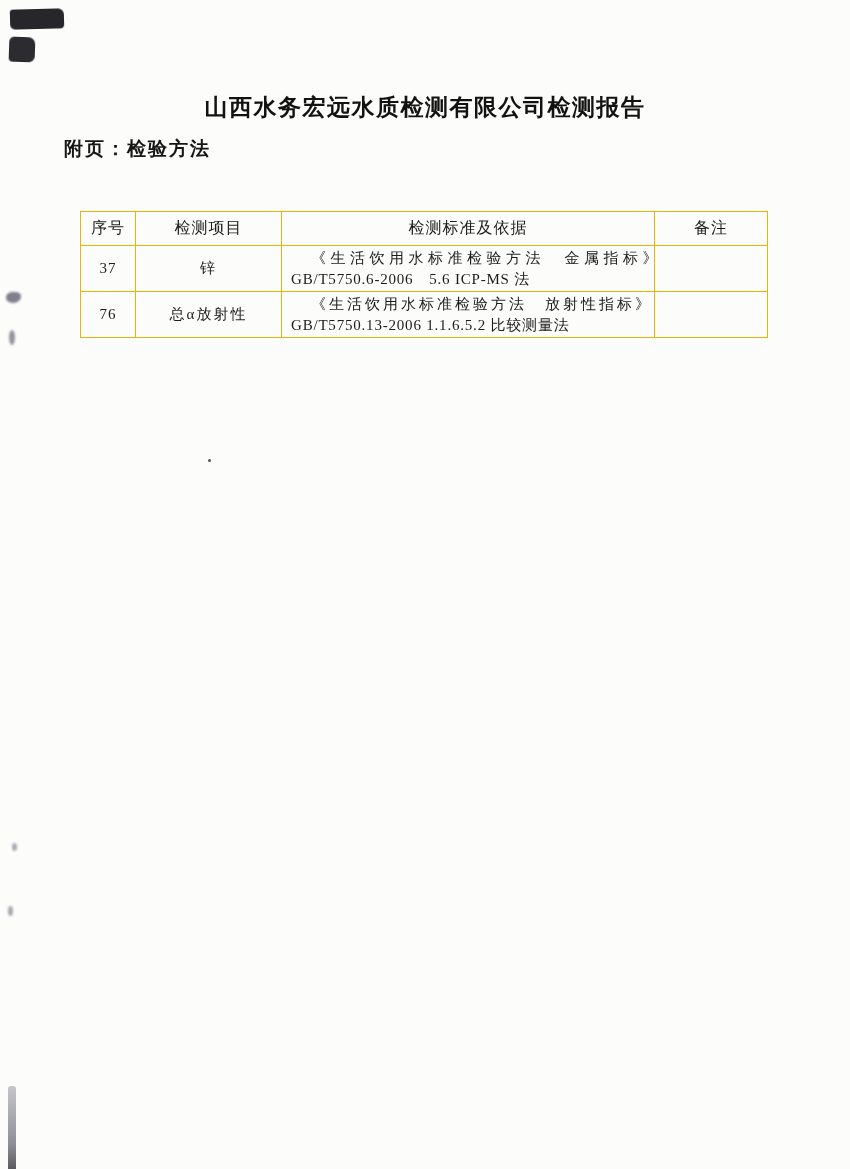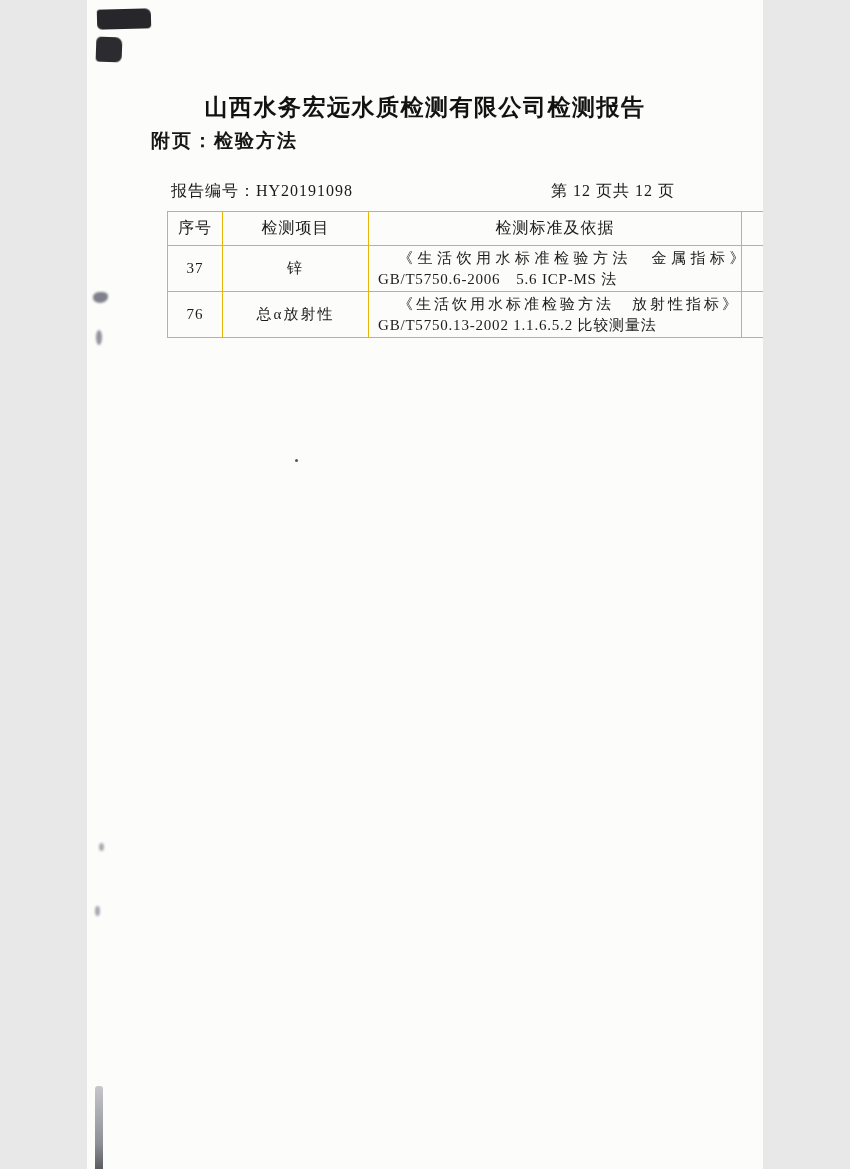--- a/index.html
+++ b/index.html
@@ -1,21 +1,21 @@
 <!DOCTYPE html>
 <html><head>
 <meta charset="utf-8">
 <style>
   * { margin: 0; padding: 0; box-sizing: border-box; }
   html, body { background: #e8e8e8; }
   body { font-family: "Liberation Serif", "DejaVu Serif", serif; }
 
   .page {
     position: relative;
-    width: 676px;
+    width: 850px;
     height: 1169px;
     margin: 0 auto;
     background: #fcfcfa;
     overflow: hidden;
     color: #1e1e1e;
   }
 
   
   .artifact { position: absolute; pointer-events: none; }
   .mark-a1 { left: 10px; top: 9px;  width: 54px; height: 20px; background: #26262b; border-radius: 3px 6px 4px 5px; transform: rotate(-1.5deg); filter: blur(0.6px); }
@@ -33,21 +33,21 @@
     top: 92px; left: 0; right: 0;
     text-align: center;
     font-family: "Liberation Sans", "DejaVu Sans", sans-serif;
     font-weight: bold;
     font-size: 23px;
     letter-spacing: 1.5px;
     color: #121212;
   }
   .doc-subtitle {
     position: absolute;
-    top: 128px; left: 64px;
+    top: 136px; left: 64px;
     font-family: "Liberation Sans", "DejaVu Sans", sans-serif;
     font-weight: bold;
     font-size: 19px;
     letter-spacing: 2px;
     color: #161616;
   }
   .meta-row {
     position: absolute;
     top: 181px; left: 84px; right: 88px;
     display: flex;
@@ -105,26 +105,20 @@
   <div class="artifact mark-b1"></div>
   <div class="artifact mark-b2"></div>
   <div class="artifact mark-c1"></div>
   <div class="artifact mark-c2"></div>
   <div class="artifact mark-strip"></div>
   <div class="artifact mark-dot41"></div>
 
   <div class="doc-title">山西水务宏远水质检测有限公司检测报告</div>
   <div class="doc-subtitle">附页：检验方法</div>
 
-  <div class="meta-row">
-    <div class="report-no">
-      <span>报告编号：</span><span>HY20191098</span>
-    </div>
-    <div class="page-indicator">第 12 页共 12 页</div>
-  </div>
 
   <table class="methods-table">
     <colgroup>
       <col class="c-no">
         <col class="c-item">
         <col class="c-std">
         <col class="c-remark">
     </colgroup>
     <thead>
       <tr>
@@ -146,21 +140,21 @@
   </tr>
 
 
 
 
   <tr>
     <td class="cell-no">76</td>
     <td class="cell-item">总α放射性</td>
     <td class="cell-std">
       <div class="std-line1 radio">《生活饮用水标准检验方法　放射性指标》</div>
-      <div class="std-line2">GB/T5750.13-2002 1.1.6.5.2 比较测量法</div>
+      <div class="std-line2">GB/T5750.13-2006 1.1.6.5.2 比较测量法</div>
     </td>
     <td class="cell-remark"></td>
   </tr>
 
 </tbody>
   </table>
 
 </div>
 
 </body></html>

